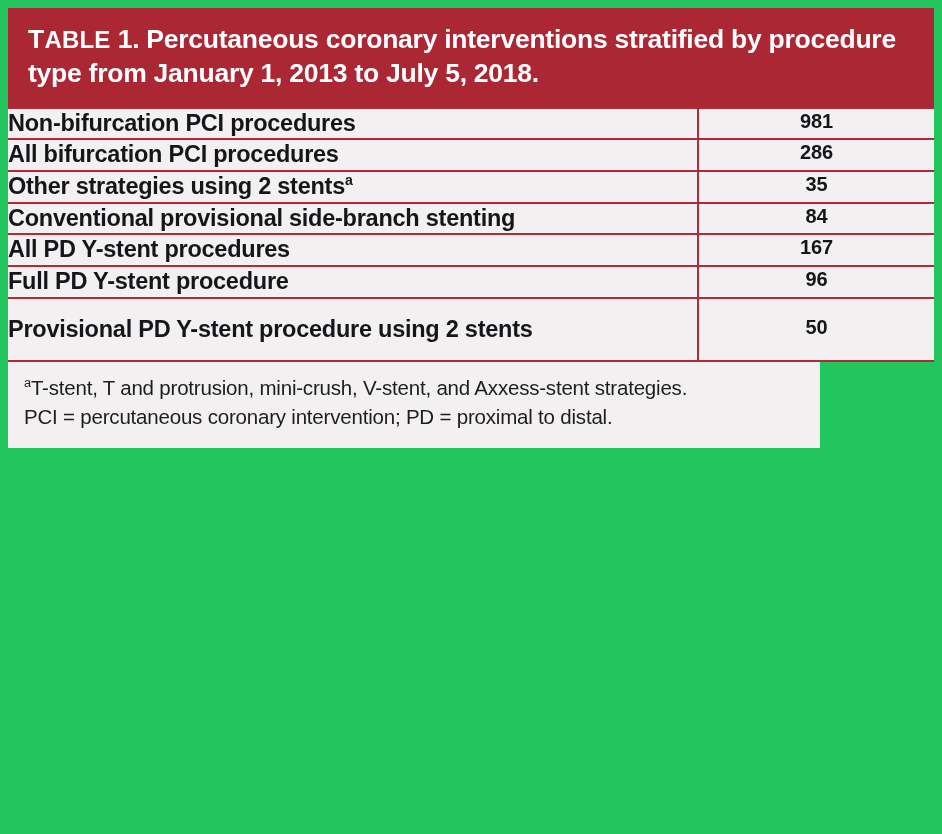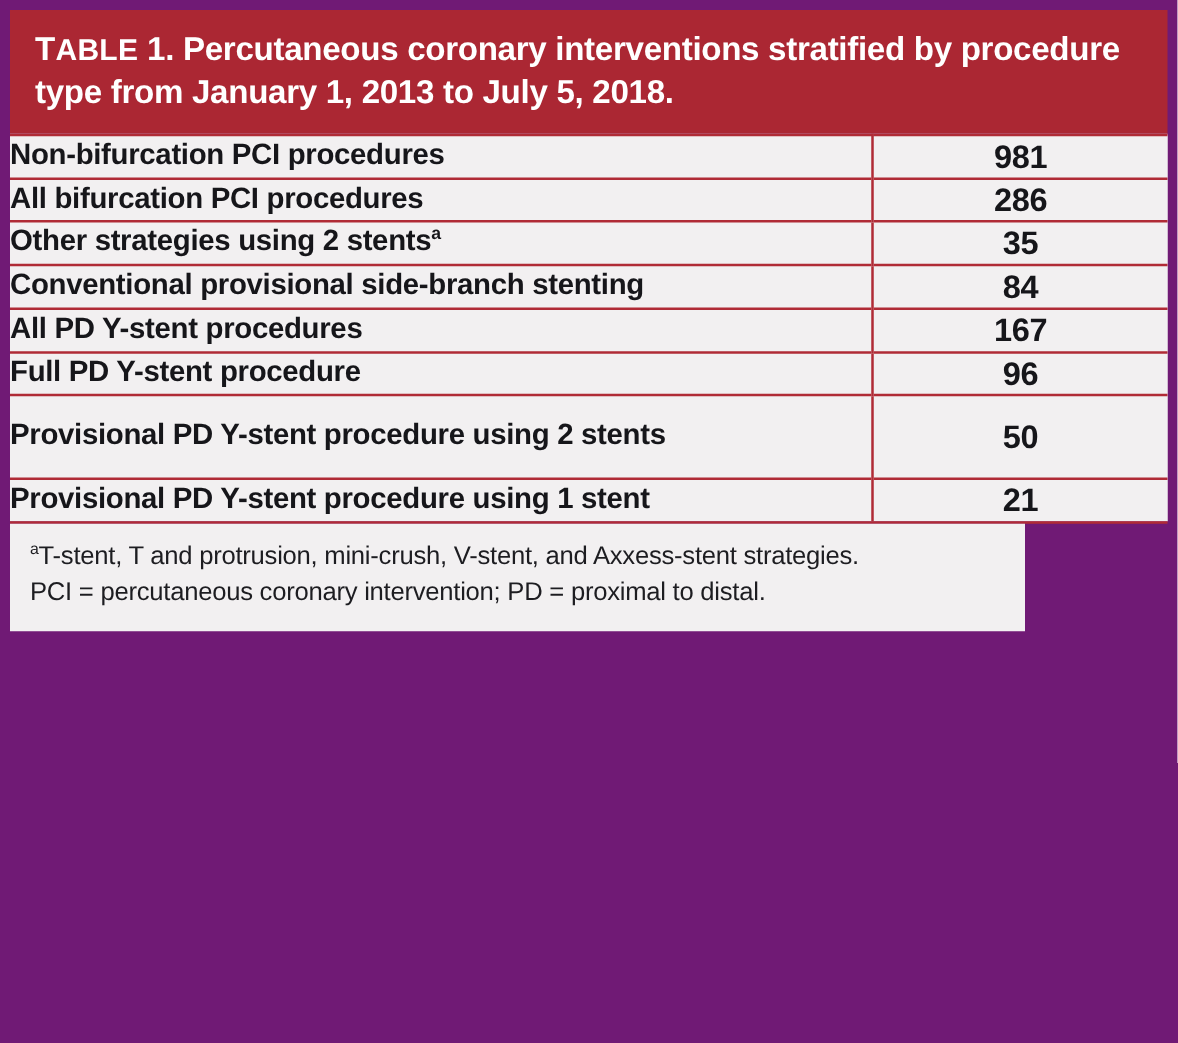--- a/index.html
+++ b/index.html
@@ -12,21 +12,21 @@
     height: 834px;
     font-family: "Liberation Sans", sans-serif;
     -webkit-font-smoothing: antialiased;
   }
 
   .table-figure {
     position: relative;
     width: 942px;
     height: 834px;
     box-sizing: border-box;
-    background: #701a75;
+    background: #22c55e;
     padding: 8px 8px 1px 8px;
   }
 
   
   .title-bar {
     background: #AB2733;
     color: #ffffff;
     padding: 14px 20px 16px 20px;
     box-sizing: border-box;
     min-height: 96px;
@@ -100,21 +100,21 @@
     font-size: 23.5px;
     font-weight: bold;
     color: #16161a;
     letter-spacing: -0.25px;
     line-height: 1.26;
     padding: 15px 14px 15px 20px;
     border-right: 2.5px solid #B02B36;
     box-sizing: border-box;
   }
   .cell-value {
-    font-size: 26px;
+    font-size: 20px;
     font-weight: bold;
     color: #16161a;
     text-align: center;
     letter-spacing: -0.2px;
     line-height: 1.26;
     padding: 15px 10px 15px 10px;
     box-sizing: border-box;
   }
   .indent-0 { padding-left: 20px; }
   .indent-1 { padding-left: 40px; }
@@ -199,24 +199,20 @@
       <tr class="data-row">
         <td class="cell-label indent-2">Full PD Y-stent procedure</td>
         <td class="cell-value">96</td>
       </tr>
 
       <tr class="data-row row-tall">
         <td class="cell-label indent-2">Provisional PD Y-stent procedure using 2 stents</td>
         <td class="cell-value">50</td>
       </tr>
 
-      <tr class="data-row">
-        <td class="cell-label indent-2">Provisional PD Y-stent procedure using 1 stent</td>
-        <td class="cell-value">21</td>
-      </tr>
     </tbody>
   </table>
 
   <div class="grid-bottom-rule"></div>
 
   <div class="footnotes">
     <p class="footnote-line"><sup class="fn">a</sup><span>T-stent, T and protrusion, mini-crush, V-stent, and Axxess-stent strategies.</span></p>
     <p class="footnote-line">PCI = percutaneous coronary intervention; PD = proximal to distal.</p>
   </div>
 

